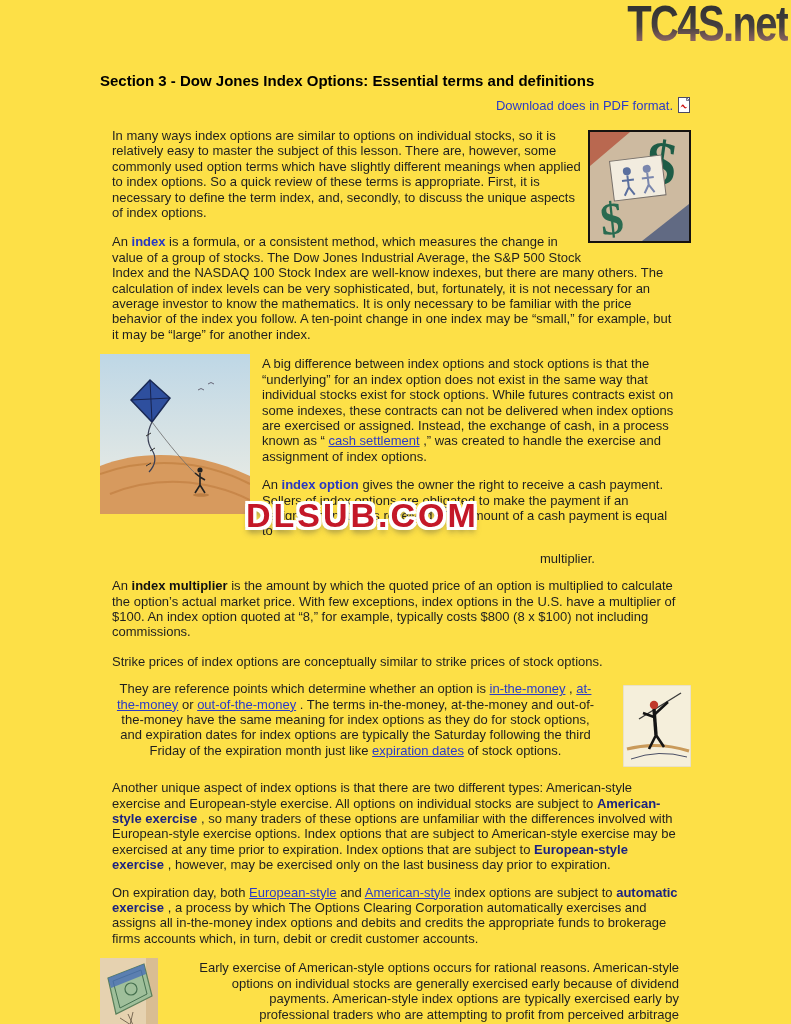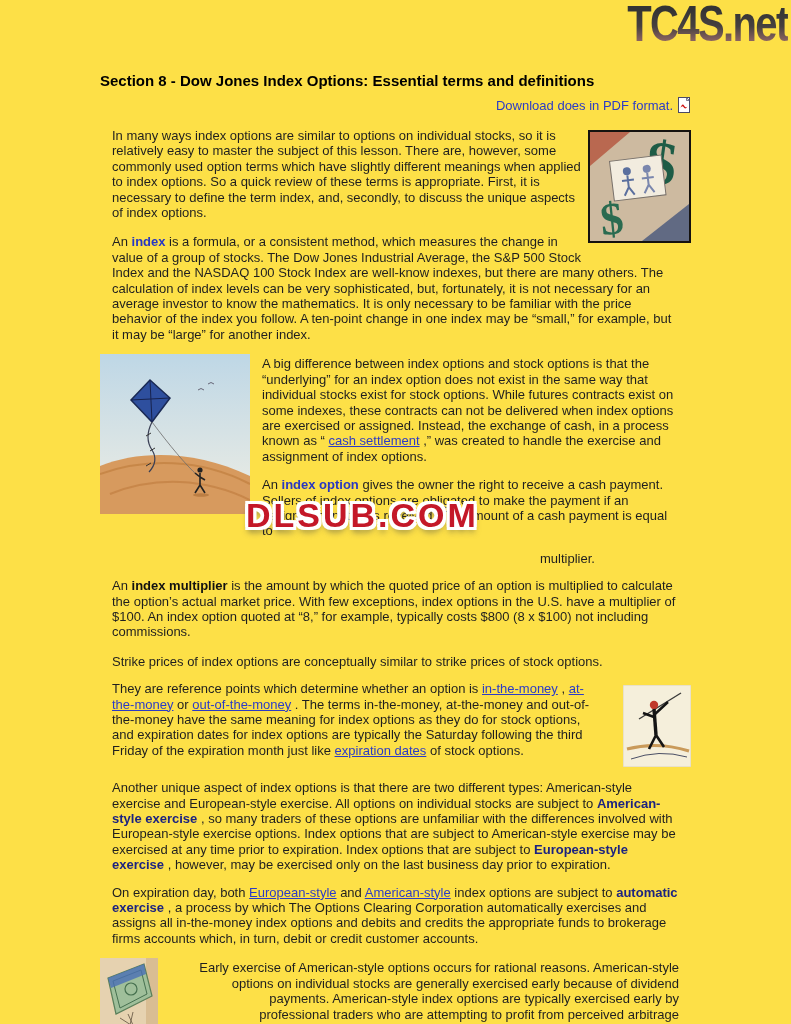--- a/index.html
+++ b/index.html
@@ -32,21 +32,21 @@
   .media-row{display:flex;align-items:flex-start;}
   .block2{margin-top:6px;}
   .block2 .img-kite{flex:0 0 150px;width:150px;height:160px;}
   .block2 .txt{flex:1;}
   .block2 .p4{margin-top:13px;}
   .p4line4{padding-left:290px;}
   
   .p5{margin-top:12px;clear:both;}
   .p6{margin-top:14px;}
   .block3{margin-top:10px;}
-  .block3 .txt{flex:1;padding-right:12px;}
+  .block3 .txt{flex:1;padding-right:12px;text-align:center;}
   .block3 .img-man{flex:0 0 68px;width:68px;height:82px;margin-top:4px;}
   .p8{margin-top:10px;}
   .p9{margin-top:9px;}
   .block4{margin-top:10px;}
   .block4 .img-billkite{flex:0 0 58px;width:58px;height:86px;}
   .block4 .txt{flex:1;padding-left:28px;text-align:right;}
   
   .seg-link{color:#2b3bc7;text-decoration:underline;cursor:pointer;}
   .seg-blink{color:#2737c3;font-weight:bold;cursor:pointer;}
   .seg-bnavy{color:#1c2380;font-weight:bold;}
@@ -74,21 +74,21 @@
 </style>
 </head>
 <body>
 
 <div class="page">
 
   <div class="site-logo">TC4S.net</div>
 
   <div class="content">
 
-    <h1 class="title">Section 8 - Dow Jones Index Options: Essential terms and definitions</h1>
+    <h1 class="title">Section 3 - Dow Jones Index Options: Essential terms and definitions</h1>
 
     <div class="pdf-line">
       <span>Download does in PDF format.</span><span class="pdf-ico"><svg width="14" height="16" viewBox="0 0 14 16">
             <rect x="1.5" y="0.5" width="11" height="15" fill="#ffffff" stroke="#4a4a66" stroke-width="1"></rect>
             <path d="M9.5,0.5 L12.5,3.5 L9.5,3.5 Z" fill="#cfcfdd" stroke="#4a4a66" stroke-width="0.7"></path>
             <path d="M3.5,11 C4.5,7.5 6,6.5 7,8.5 C8,10.5 9.5,10.8 10.5,9.5 C9,12 7.5,12 6.5,10 C5.5,8.4 4.5,9.5 3.5,11 Z" fill="#cc1111"></path>
           </svg></span>
     </div>
 
     <div class="block1">

